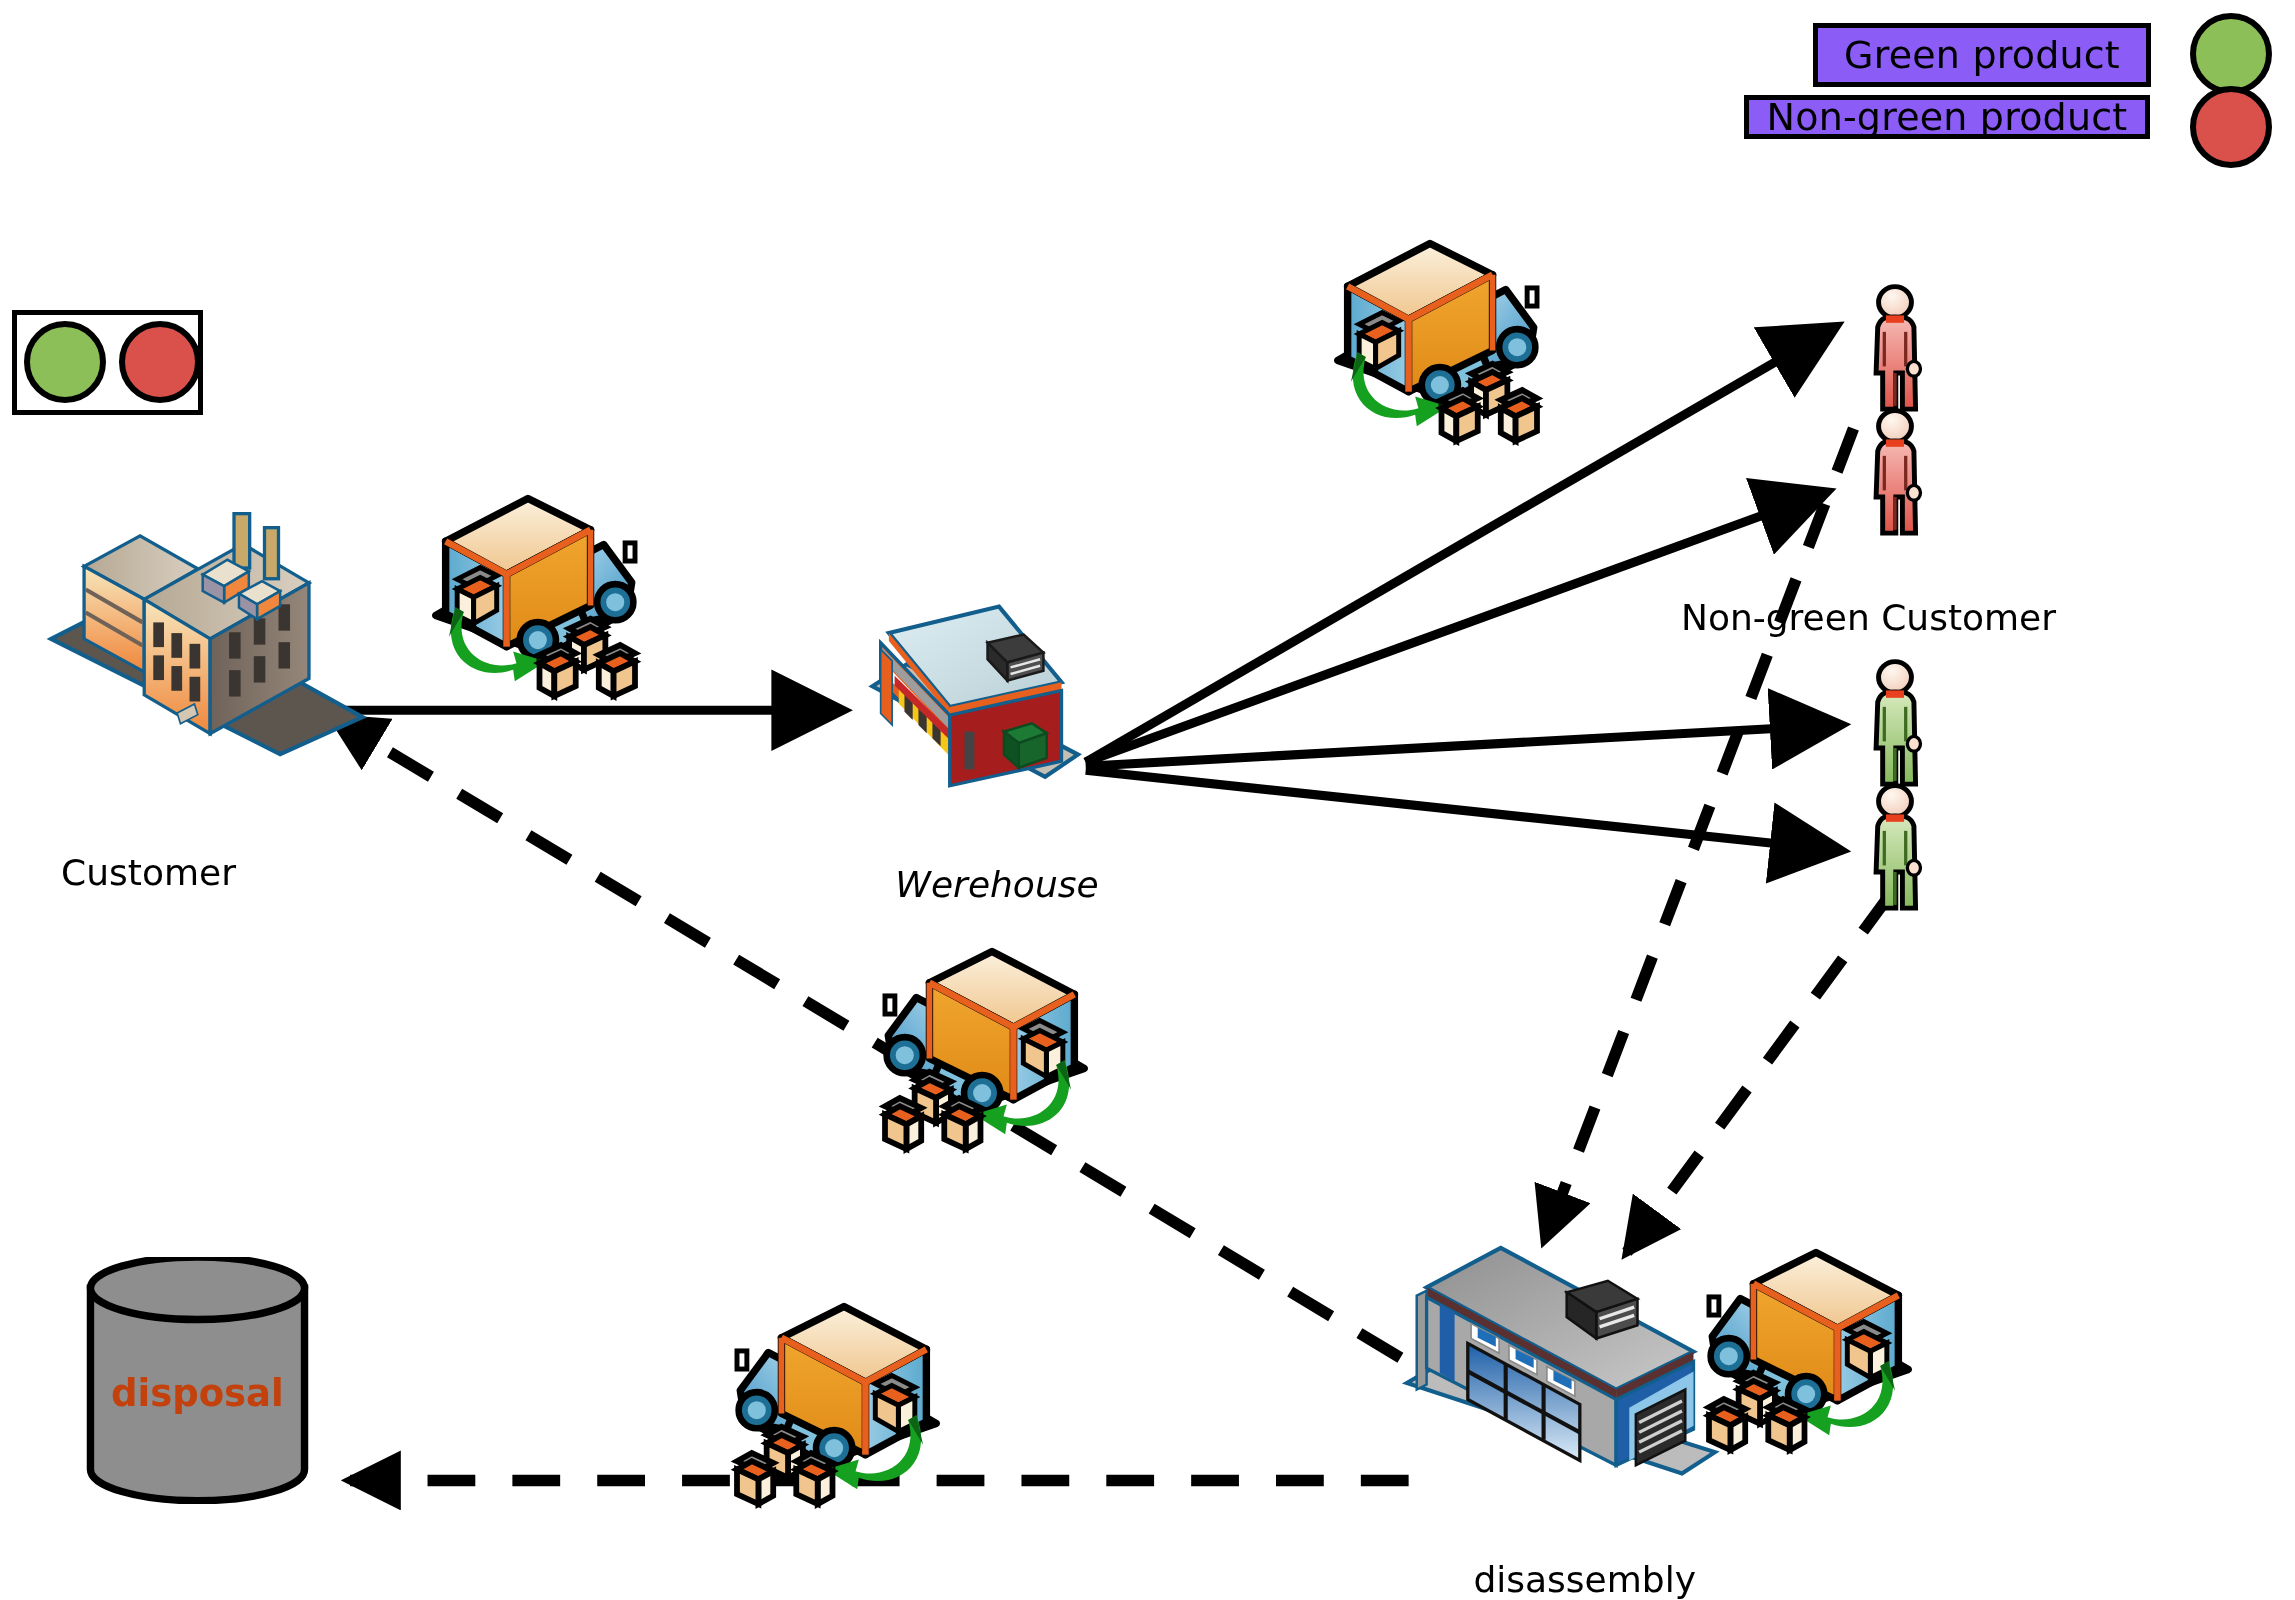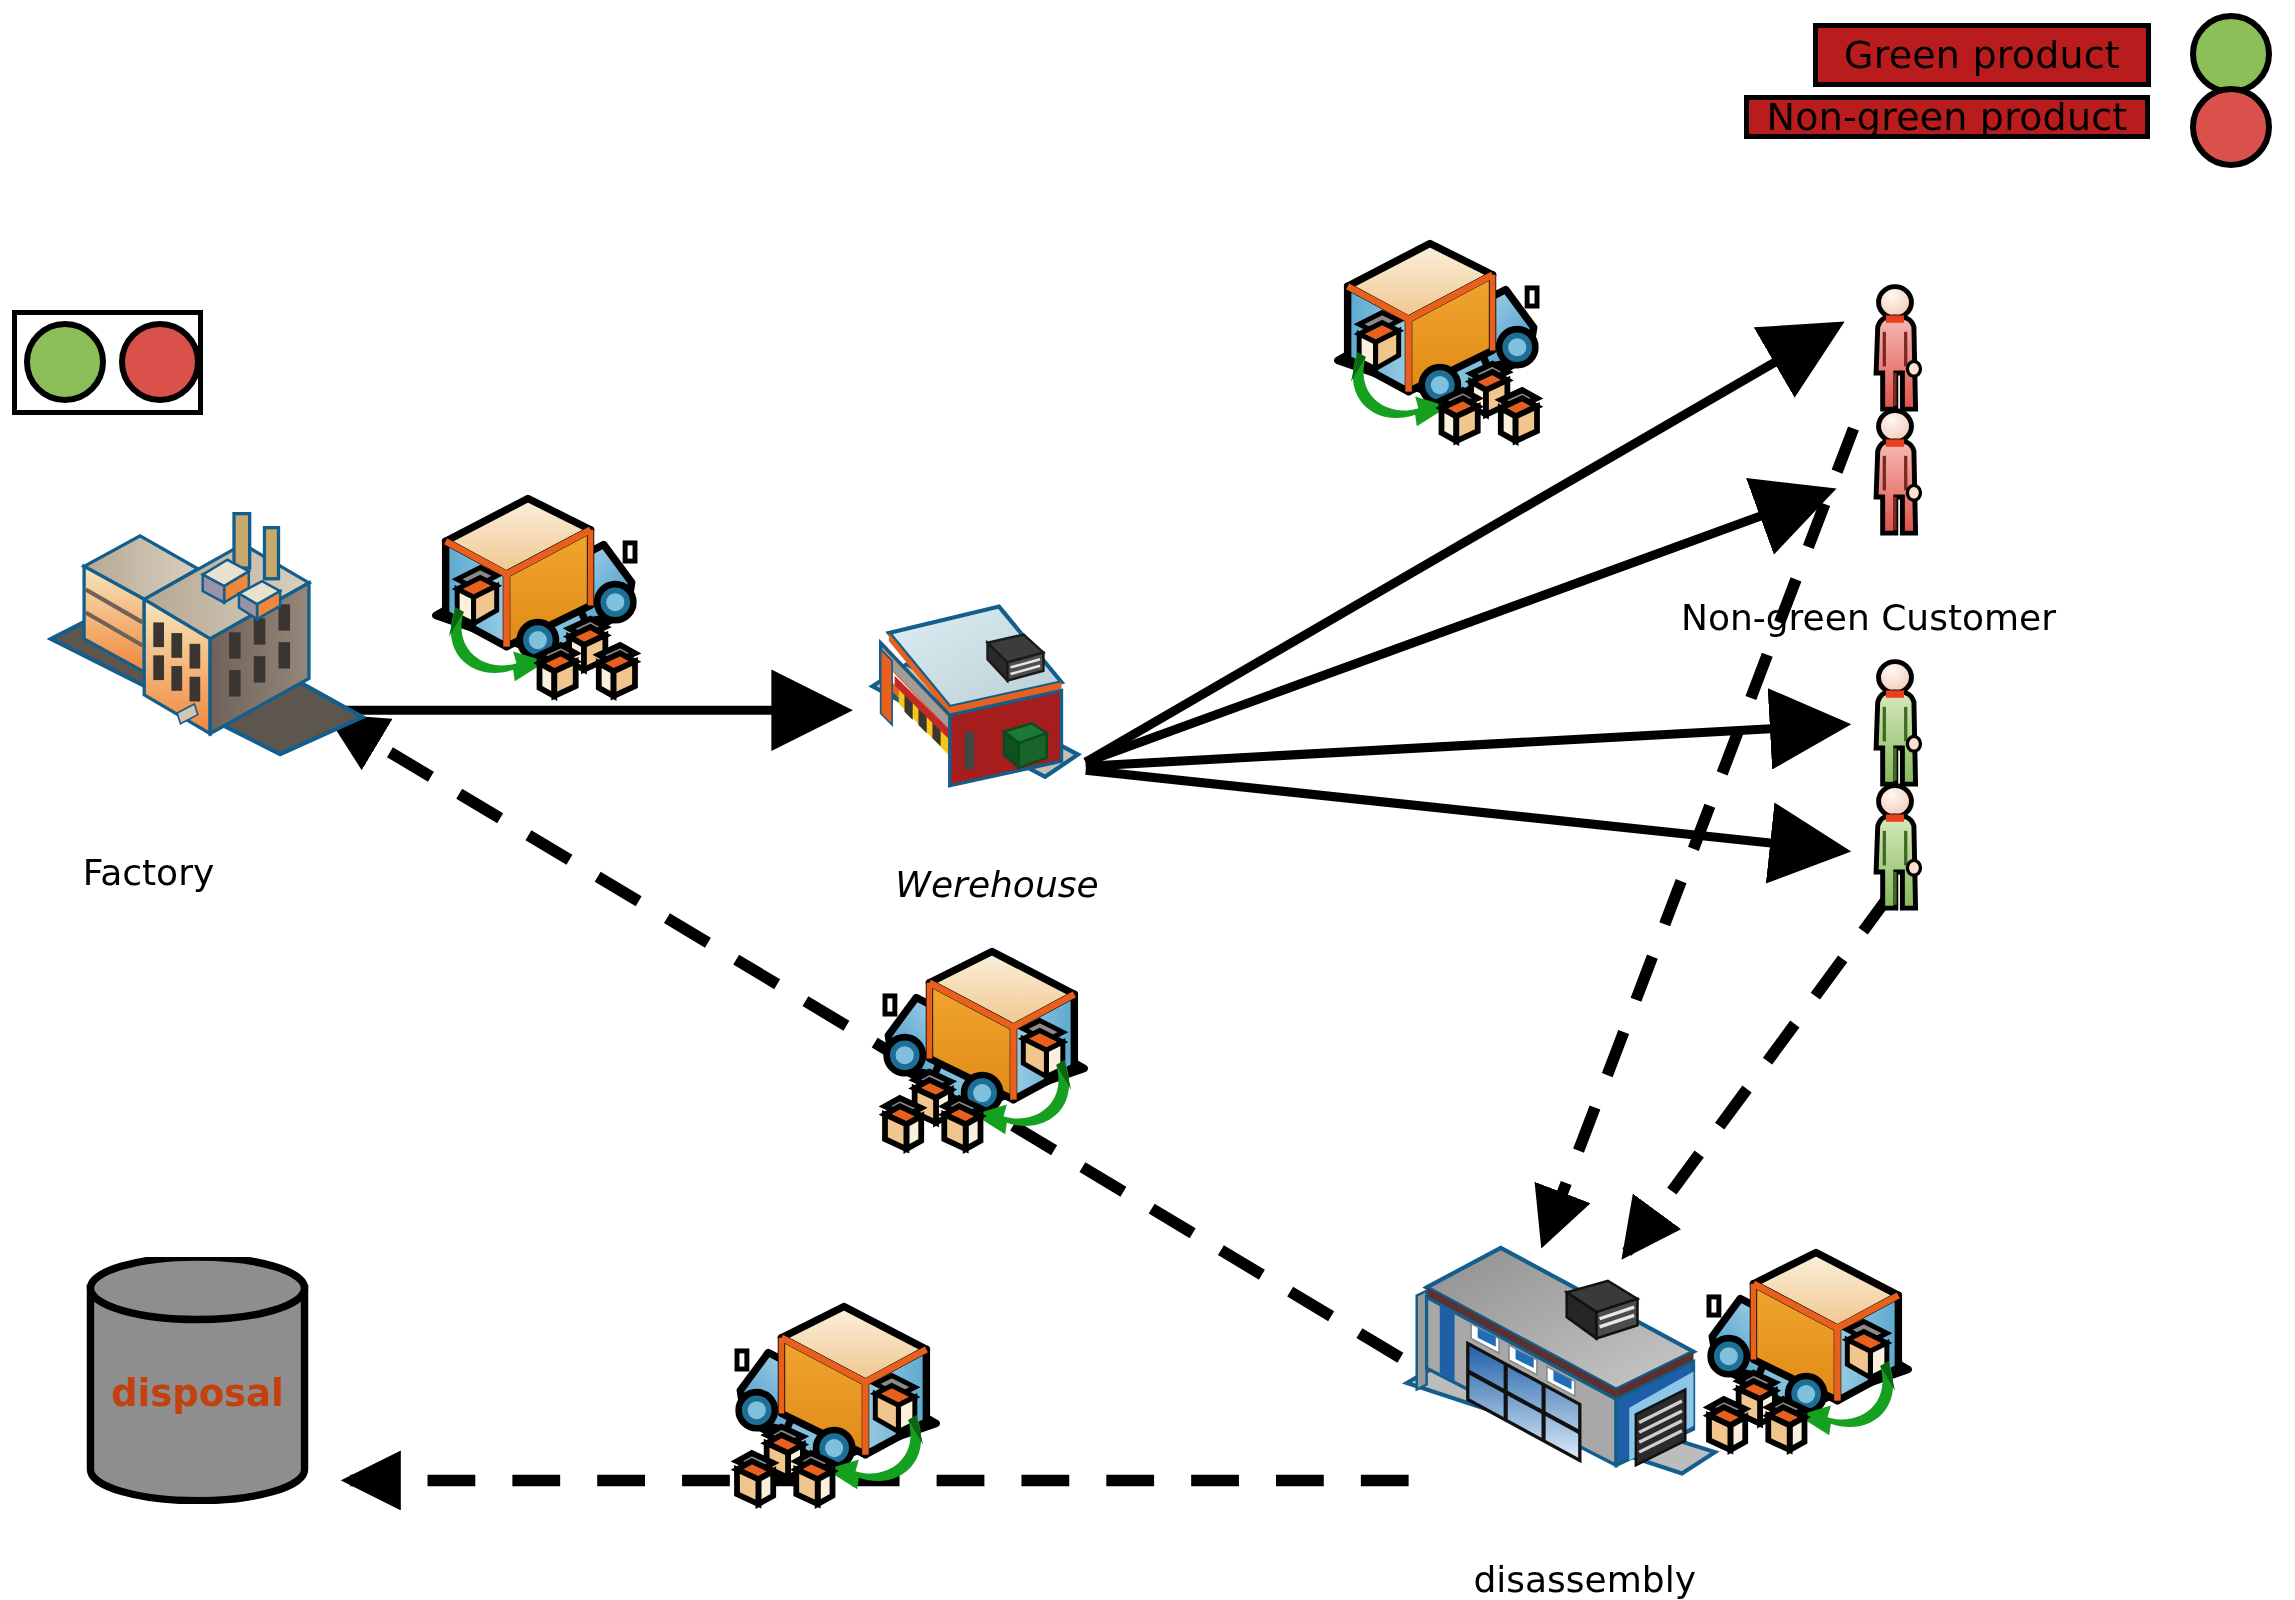--- a/index.html
+++ b/index.html
@@ -3,21 +3,21 @@
 <meta charset="utf-8">
 <style>
   html,body{margin:0;padding:0;background:#ffffff;}
   body{width:2295px;height:1600px;position:relative;overflow:hidden;
        font-family:"DejaVu Sans","Liberation Sans",sans-serif;}
   #stage{position:absolute;left:0;top:0;width:2295px;height:1600px;background:#fff;}
   svg.layer{position:absolute;left:0;top:0;width:2295px;height:1600px;overflow:visible;}
   .node{position:absolute;}
   .nodelabel{position:absolute;font-size:36px;color:#000;white-space:nowrap;
              font-family:"DejaVu Sans","Liberation Sans",sans-serif;text-align:center;margin-top:40px;}
-  .legendbox{position:absolute;border:5.8px solid #000;background:#b91c1c;box-sizing:border-box;
+  .legendbox{position:absolute;border:5.8px solid #000;background:#8b5cf6;box-sizing:border-box;
              display:flex;align-items:center;justify-content:center;}
   .legendtext{font-size:38px;color:#000;white-space:nowrap;letter-spacing:0.2px;}
   .swatch{position:absolute;border-radius:50%;border:6.6px solid #000;box-sizing:border-box;}
   .legendpairbox{position:absolute;border:5.8px solid #000;background:#fff;box-sizing:border-box;}
   .disposal-label{position:absolute;font-size:37px;color:#c2410c;white-space:nowrap;font-weight:bold;}
 </style>
 </head>
 <body>
 
 <div id="stage">
@@ -117,21 +117,21 @@
       <polygon points="206,82 236,64 262,78 232,96" fill="#E9E0CE" stroke="#125E8C" stroke-width="3"></polygon>
       <polygon points="232,96 262,78 262,98 232,116" fill="#F0873C" stroke="#125E8C" stroke-width="3"></polygon>
       <polygon points="206,82 206,102 232,116 232,96" fill="#9A93A5" stroke="#125E8C" stroke-width="3"></polygon>
       <polygon points="250,105 278,90 300,102 272,118" fill="#E9E0CE" stroke="#125E8C" stroke-width="3"></polygon>
       <polygon points="272,118 300,102 300,120 272,136" fill="#F0873C" stroke="#125E8C" stroke-width="3"></polygon>
       <polygon points="250,105 250,122 272,136 272,118" fill="#9A93A5" stroke="#125E8C" stroke-width="3"></polygon>
 
       <polygon points="175,250 196,239 200,252 179,263" fill="#D4C6B0" stroke="#125E8C" stroke-width="2"></polygon>
     </svg>
   </div>
-  <div class="nodelabel" style="left:33px;top:812px;width:231px;">Factory</div>
+  <div class="nodelabel" style="left:33px;top:812px;width:231px;">Customer</div>
 
   <div class="node" style="left:849px;top:600px;width:305px;height:222px;">
     <svg width="305" height="222" viewBox="0 0 370 270">
       <defs>
         <linearGradient id="wroof" x1="0" y1="0" x2="1" y2="1">
           <stop offset="0" stop-color="#DDEEF2"></stop>
             <stop offset="1" stop-color="#B9CFD6"></stop>
         </linearGradient>
       </defs>
 

